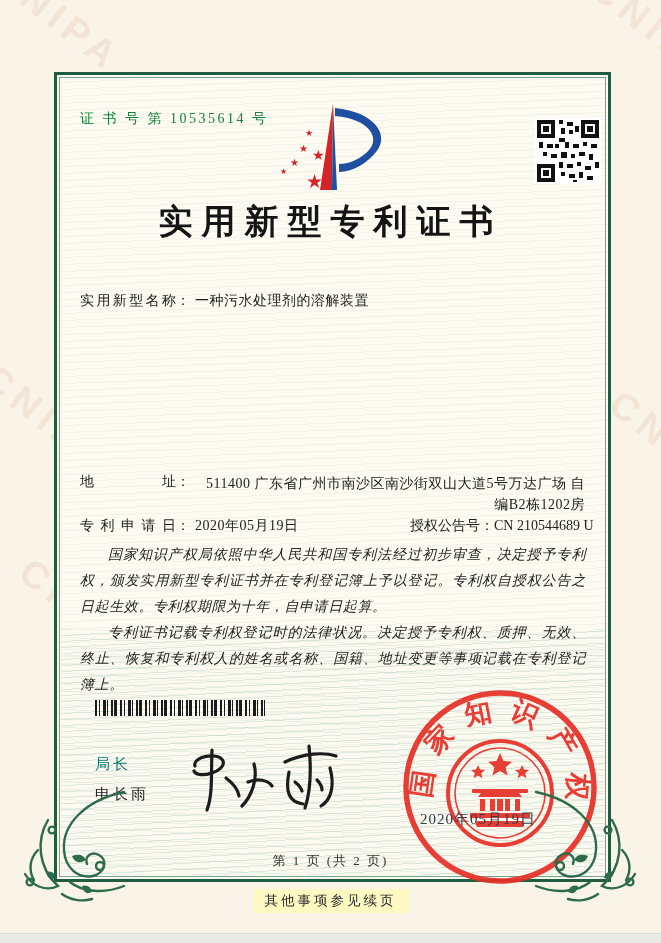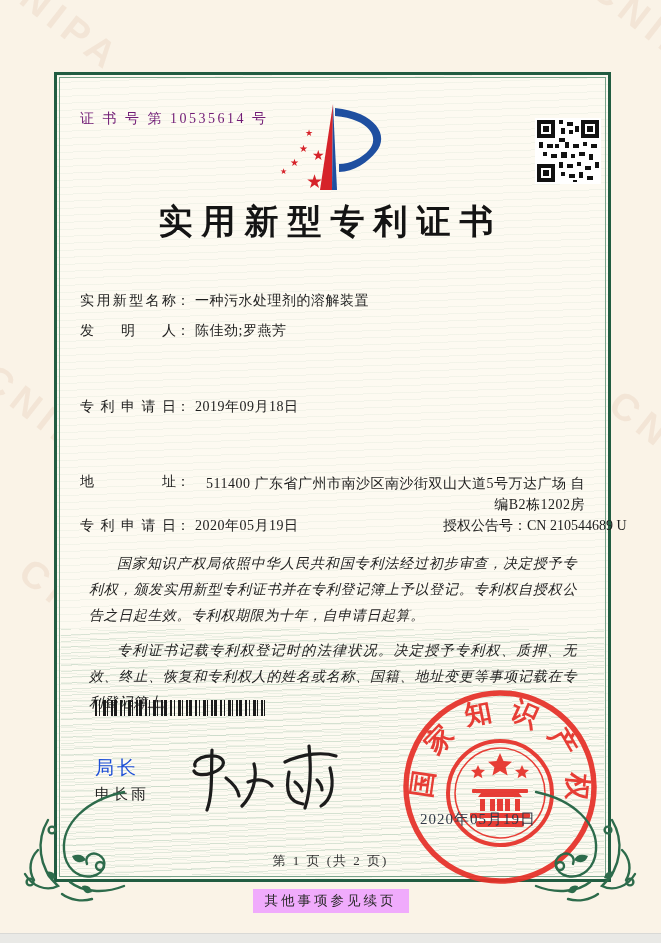--- a/index.html
+++ b/index.html
@@ -14,64 +14,64 @@
 
   
   .frame{position:absolute;left:54px;top:72px;width:551px;height:804px;
          border:3px solid #215c41;background:#fdfaf1;
          background-image:repeating-linear-gradient(178deg,rgba(150,185,160,.10) 0 1px,transparent 1px 7px);}
   .frame::after{content:"";position:absolute;inset:2px;border:1px solid #76a289;pointer-events:none;}
   .guilloche{position:absolute;left:4px;right:4px;bottom:4px;height:246px;
          background:repeating-linear-gradient(177deg,rgba(140,180,152,.26) 0 1px,transparent 1px 6px),
                     repeating-linear-gradient(183deg,rgba(140,180,152,.14) 0 1px,transparent 1px 9px);}
 
-  .cert-no{position:absolute;left:80px;top:110px;font-size:14px;letter-spacing:2.5px;color:#701a75;}
+  .cert-no{position:absolute;left:80px;top:110px;font-size:14px;letter-spacing:2.5px;color:#15803d;}
 
   .logo{position:absolute;left:272px;top:100px;}
   .qr{position:absolute;left:535px;top:118px;}
 
   .title{position:absolute;left:54px;top:199px;width:553px;text-align:center;
          font-size:34px;font-weight:700;letter-spacing:9px;color:#141414;}
 
   .field{position:absolute;left:80px;font-size:14px;color:#1d1d1d;white-space:nowrap;}
   .field .lbl{display:inline-block;width:96px;text-align:justify;text-align-last:justify;vertical-align:top;}
   .field .col{vertical-align:top;}
   .field .val{display:inline-block;margin-left:5px;letter-spacing:.5px;vertical-align:top;}
   .field.addr{white-space:normal;}
   .field.addr .val{width:390px;line-height:21px;text-align:right;}
-  .grant2{position:absolute;left:363px;top:0;font-size:14px;white-space:nowrap;}
+  .grant2{position:absolute;left:330px;top:0;font-size:14px;white-space:nowrap;}
 
   .paras{position:absolute;left:80px;top:542px;width:506px;font-size:14px;
          line-height:26px;color:#222;font-style:italic;letter-spacing:.6px;text-align:justify;}
-  .paras p{margin:9px;text-indent:2em;}
+  .paras p{margin:0;text-indent:2em;}
 
   .barcode{position:absolute;left:95px;top:700px;width:170px;height:16px;
     background:repeating-linear-gradient(90deg,
       #1b1b1b 0 2px,transparent 2px 4px,#1b1b1b 4px 5px,transparent 5px 8px,
       #1b1b1b 8px 11px,transparent 11px 12px,#1b1b1b 12px 13px,transparent 13px 16px,
       #1b1b1b 16px 18px,transparent 18px 19px,#1b1b1b 19px 22px,transparent 22px 25px);}
 
-  .director-label{position:absolute;left:95px;top:755px;font-size:19px;color:#1d4ed8;
+  .director-label{position:absolute;left:95px;top:755px;font-size:15px;color:#0f766e;
       font-family:"Liberation Sans","DejaVu Sans",sans-serif;letter-spacing:3px;}
   .director-name{position:absolute;left:95px;top:785px;font-size:15px;color:#222;
       font-family:"Liberation Sans","DejaVu Sans",sans-serif;letter-spacing:3px;}
   .signature{position:absolute;left:182px;top:738px;}
 
   .seal{position:absolute;left:400px;top:687px;opacity:.93;}
   .seal-date{position:absolute;left:403px;top:810px;width:150px;text-align:center;
       font-size:15px;color:#333b49;letter-spacing:1px;z-index:5;}
 
   .page-info{position:absolute;left:54px;top:852px;width:553px;text-align:center;
       font-size:13px;color:#333;letter-spacing:2px;}
 
   .flourish{position:absolute;z-index:3;}
   .flourish.right{transform:scaleX(-1);}
 
   .footer-note{position:absolute;left:0;top:889px;width:661px;text-align:center;}
-  .footer-note span{display:inline-block;background:#f0abfc;padding:3px 12px;
+  .footer-note span{display:inline-block;background:#fef9c3;padding:3px 12px;
       font-size:13.5px;color:#2a2a2a;letter-spacing:3px;}
 
   .bottom-strip{position:absolute;left:0;bottom:0;width:661px;height:9px;background:#e9e9e6;border-top:1px solid #d9d9d6;}
 </style>
 </head>
 <body>
 
 <div class="page">
 
   <div class="wm" style="left:-18px;top:-4px">CNIPA</div>
@@ -142,26 +142,20 @@
       <rect x="26" y="29" width="3" height="2"></rect>
         <rect x="19" y="31" width="2" height="1"></rect>
     </g>
   </svg>
 
   <div class="title">实用新型专利证书</div>
 
   <div class="field" style="top:292px">
     <span class="lbl">实用新型名称</span><span class="col">：</span><span class="val">一种污水处理剂的溶解装置</span>
   </div>
-  <div class="field" style="top:322px">
-    <span class="lbl">发明人</span><span class="col">：</span><span class="val">陈佳劲;罗燕芳</span>
-  </div>
-  <div class="field" style="top:398px">
-    <span class="lbl">专利申请日</span><span class="col">：</span><span class="val">2019年09月18日</span>
-  </div>
   <div class="field addr" style="top:473px">
     <span class="lbl">地址</span><span class="col">：</span><span class="val">511400 广东省广州市南沙区南沙街双山大道5号万达广场 自编B2栋1202房</span>
   </div>
   <div class="field" style="top:517px">
     <span class="lbl">专利申请日</span><span class="col">：</span><span class="val">2020年05月19日</span>
     <span class="grant2">
       <span>授权公告号</span><span>：</span><span>CN 210544689 U</span>
     </span>
   </div>
 

